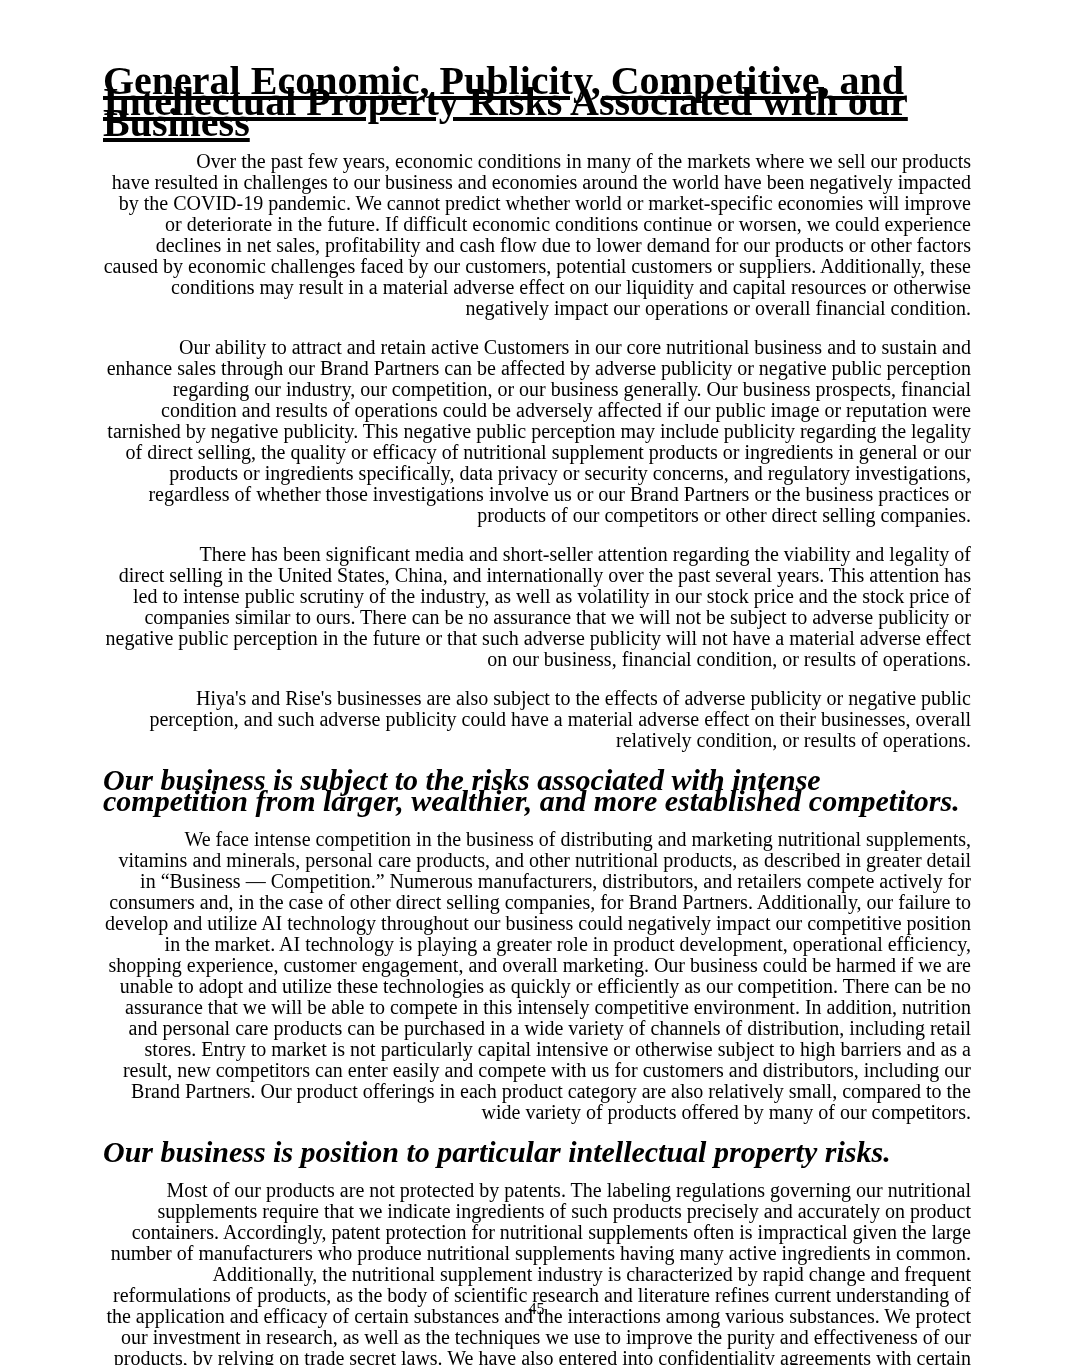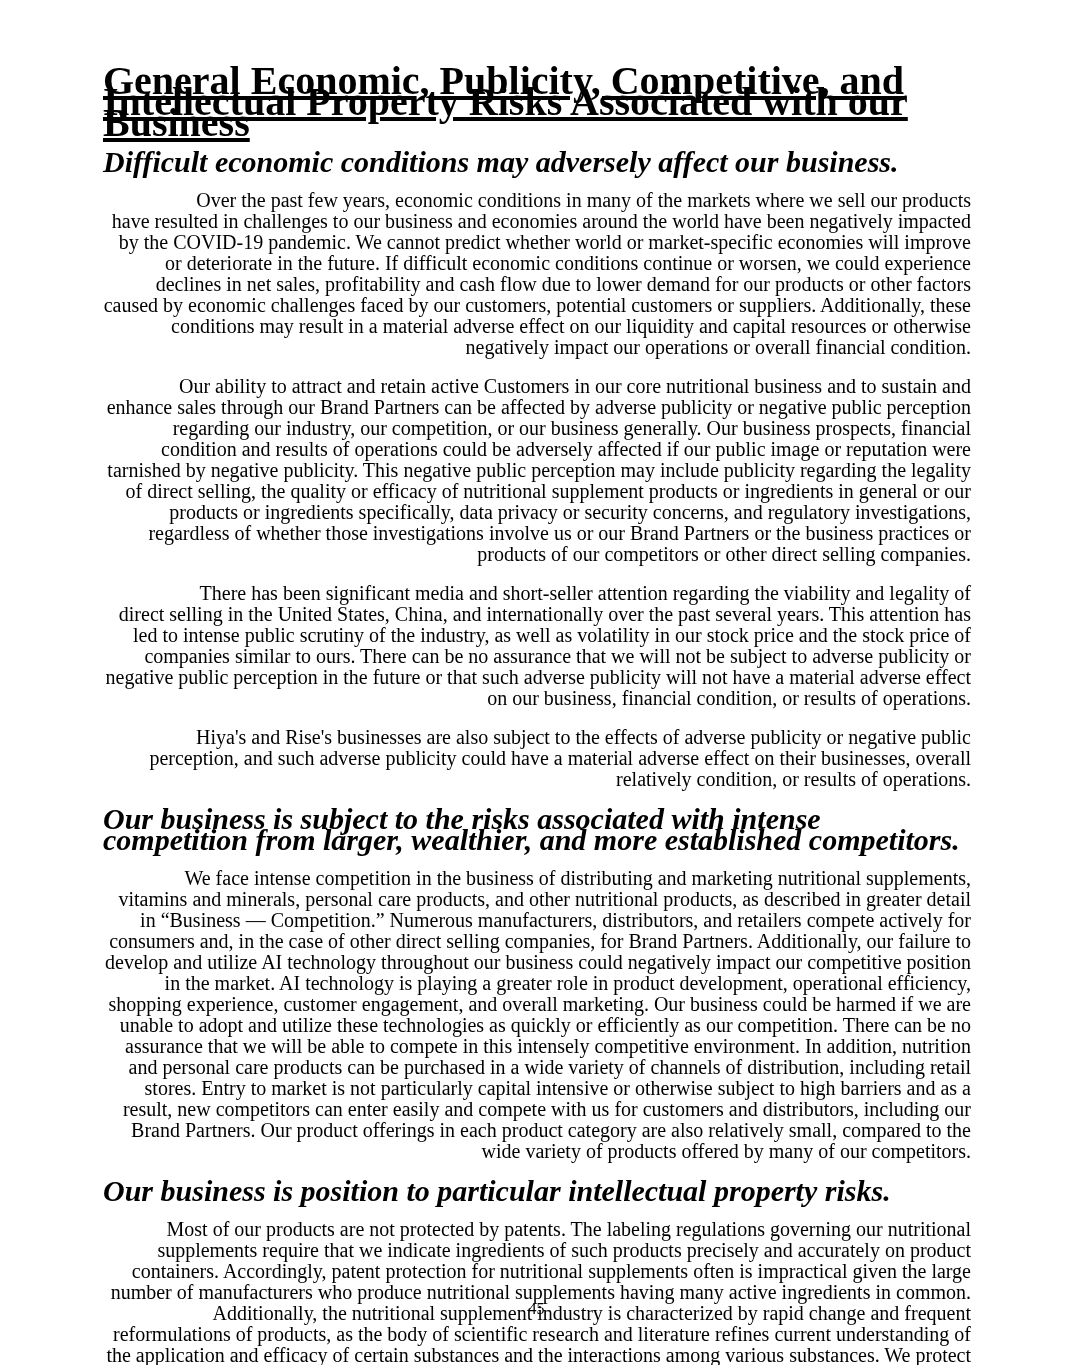--- a/index.html
+++ b/index.html
@@ -48,21 +48,20 @@
     line-height: 21px;
   }
 </style>
 </head>
 <body>
 
 <div class="doc">
 
   <h1 class="doc-heading">General Economic, Publicity, Competitive, and Intellectual Property Risks Associated with our Business</h1>
 
-  <h2 class="doc-subheading">Difficult economic conditions may adversely affect our business.</h2>
   <p class="doc-para">Over the past few years, economic conditions in many of the markets where we sell our products have resulted in challenges to our business and economies around the world have been negatively impacted by the COVID-19 pandemic. We cannot predict whether world or market-specific economies will improve or deteriorate in the future. If difficult economic conditions continue or worsen, we could experience declines in net sales, profitability and cash flow due to lower demand for our products or other factors caused by economic challenges faced by our customers, potential customers or suppliers. Additionally, these conditions may result in a material adverse effect on our liquidity and capital resources or otherwise negatively impact our operations or overall financial condition.</p>
 
   <p class="doc-para">Our ability to attract and retain active Customers in our core nutritional business and to sustain and enhance sales through our Brand Partners can be affected by adverse publicity or negative public perception regarding our industry, our competition, or our business generally. Our business prospects, financial condition and results of operations could be adversely affected if our public image or reputation were tarnished by negative publicity. This negative public perception may include publicity regarding the legality of direct selling, the quality or efficacy of nutritional supplement products or ingredients in general or our products or ingredients specifically, data privacy or security concerns, and regulatory investigations, regardless of whether those investigations involve us or our Brand Partners or the business practices or products of our competitors or other direct selling companies.</p>
   <p class="doc-para">There has been significant media and short-seller attention regarding the viability and legality of direct selling in the United States, China, and internationally over the past several years. This attention has led to intense public scrutiny of the industry, as well as volatility in our stock price and the stock price of companies similar to ours. There can be no assurance that we will not be subject to adverse publicity or negative public perception in the future or that such adverse publicity will not have a material adverse effect on our business, financial condition, or results of operations.</p>
   <p class="doc-para">Hiya's and Rise's businesses are also subject to the effects of adverse publicity or negative public perception, and such adverse publicity could have a material adverse effect on their businesses, overall relatively condition, or results of operations.</p>
 
   <h2 class="doc-subheading">Our business is subject to the risks associated with intense competition from larger, wealthier, and more established competitors.</h2>
   <p class="doc-para">We face intense competition in the business of distributing and marketing nutritional supplements, vitamins and minerals, personal care products, and other nutritional products, as described in greater detail in “Business — Competition.” Numerous manufacturers, distributors, and retailers compete actively for consumers and, in the case of other direct selling companies, for Brand Partners. Additionally, our failure to develop and utilize AI technology throughout our business could negatively impact our competitive position in the market. AI technology is playing a greater role in product development, operational efficiency, shopping experience, customer engagement, and overall marketing. Our business could be harmed if we are unable to adopt and utilize these technologies as quickly or efficiently as our competition. There can be no assurance that we will be able to compete in this intensely competitive environment. In addition, nutrition and personal care products can be purchased in a wide variety of channels of distribution, including retail stores. Entry to market is not particularly capital intensive or otherwise subject to high barriers and as a result, new competitors can enter easily and compete with us for customers and distributors, including our Brand Partners. Our product offerings in each product category are also relatively small, compared to the wide variety of products offered by many of our competitors.</p>
 
   <h2 class="doc-subheading">Our business is position to particular intellectual property risks.</h2>

